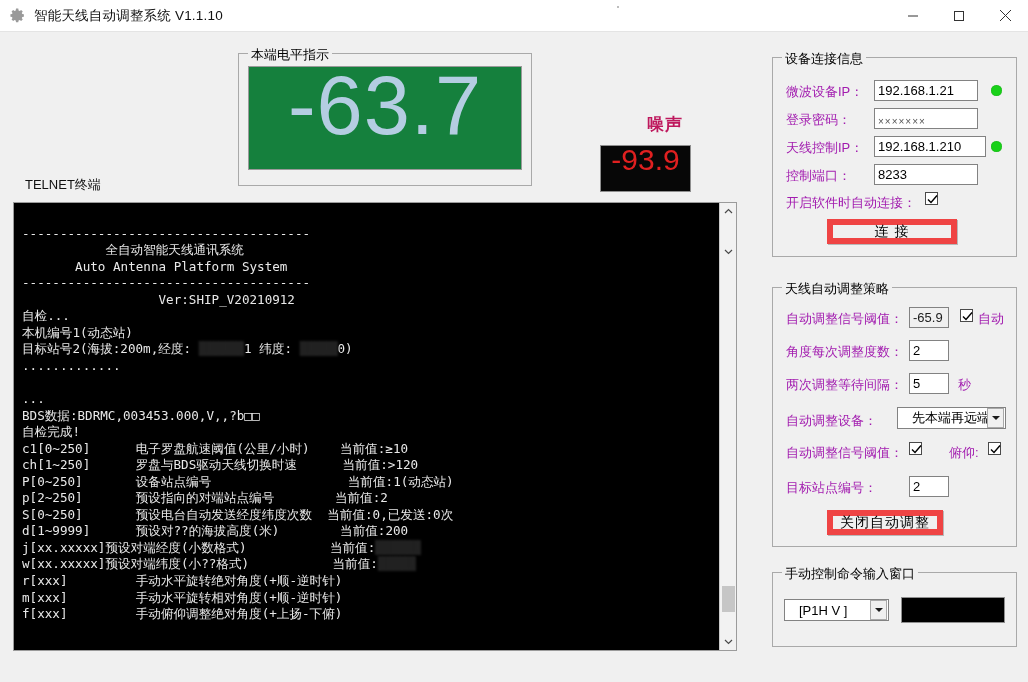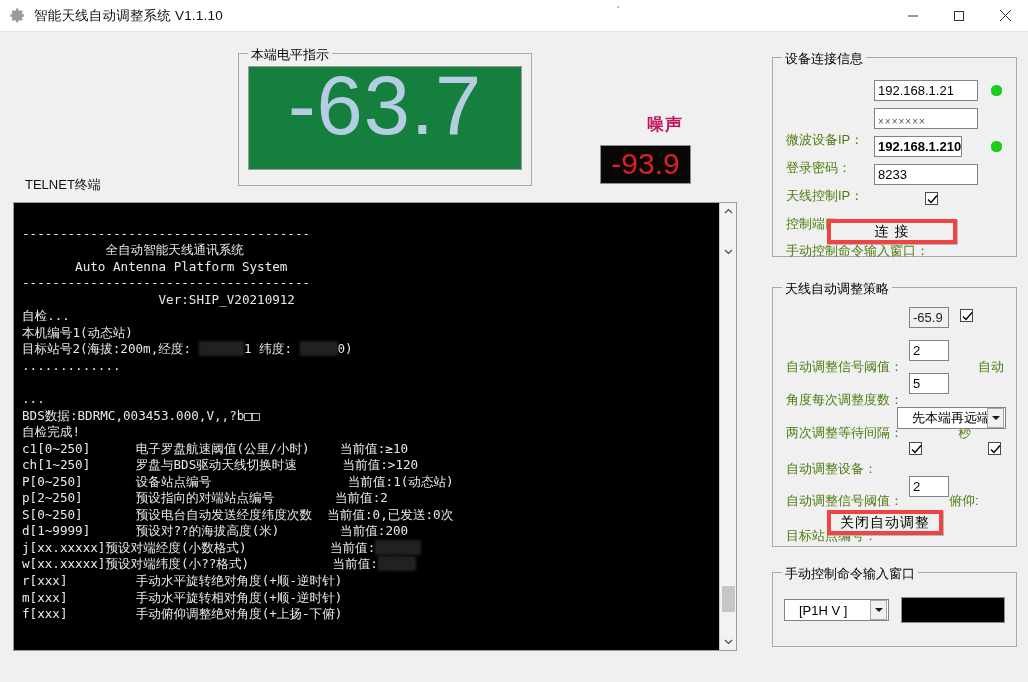--- a/index.html
+++ b/index.html
@@ -47,23 +47,23 @@
     font-size:83px; font-weight:400; color:#b4cde2; line-height:1;
     letter-spacing:1px; transform:translateY(-3px);
   }
 
   
   #noiseLbl{
     position:absolute; left:620px; top:113px; width:90px; text-align:center;
     font-size:17px; color:#be185d; font-weight:700; letter-spacing:1px;
   }
   #noiseBox{
-    position:absolute; left:600px; top:145px; width:91px; height:39px;
+    position:absolute; left:600px; top:145px; width:91px; height:47px;
     background:#070707; border:1px solid #8f8f8f;
-    display:flex; align-items:center; justify-content:center;
+    display:flex; align-items:flex-start; justify-content:center;
   }
   #noiseBox .val{
     font-size:30px; color:#e02020; line-height:1; letter-spacing:0px;
     transform:translateY(-1px);
   }
 
   
   #telnetLbl{ position:absolute; left:25px; top:176px; font-size:13px; color:#111; }
   #telnetWrap{
     position:absolute; left:13px; top:202px; width:724px; height:449px;
@@ -93,31 +93,31 @@
     background:#c6c6c6;
   }
 
   
   .fld{
     position:absolute; height:21px; background:#fff; border:1px solid #828282;
     font-family:"Liberation Sans",sans-serif; font-size:13px; color:#000;
     padding:1px 3px; line-height:18px; white-space:nowrap; overflow:hidden;
   }
   .fld.dim{ background:#f0f0f0; color:#202020; }
-  .rlbl{ position:absolute; font-size:13px; color:#4d7c0f; white-space:nowrap;margin-top:48px; }
+  .rlbl{ position:absolute; font-size:13px; color:#a21caf; white-space:nowrap; }
   .led{
     position:absolute; width:11px; height:11px; border-radius:50%;
     background:#19d119; box-shadow:0 0 1px #0a8a0a inset;
   }
   .chk{
     position:absolute; width:13px; height:13px; background:#fff; border:1px solid #4a4a4a;
   }
   .chk svg{ position:absolute; left:0; top:0; }
   .btn{
-    position:absolute; background:#f0f0f0; border:4px solid #ef4444;
+    position:absolute; background:#f0f0f0; border:6px solid #ef4444;
     box-shadow:1px 1px 0 #b8b8b8;
     display:flex; align-items:center; justify-content:center;
     font-size:14px; color:#000; letter-spacing:1px;
   }
   .sel{
     position:absolute; height:22px; background:#fff; border:1px solid #828282;
     font-size:13px; color:#000; display:flex; align-items:center;
   }
   .sel .txt{ padding-left:14px; flex:1; white-space:nowrap; overflow:hidden; }
   .sel .arrow{
@@ -206,27 +206,27 @@
   <span class="glabel">设备连接信息</span>
 
   <span class="rlbl" style="left:13px; top:25px;">微波设备IP：</span>
   <div class="fld" style="left:101px; top:22px; width:104px;">192.168.1.21</div>
   <span class="led" style="left:218px; top:27px;"></span>
 
   <span class="rlbl" style="left:13px; top:53px;">登录密码：</span>
   <div class="fld" style="left:101px; top:50px; width:104px; font-size:10px; letter-spacing:1px; color:#555; padding-top:4px;">×××××××</div>
 
   <span class="rlbl" style="left:13px; top:81px;">天线控制IP：</span>
-  <div class="fld" style="left:101px; top:78px; width:88px;font-weight:bold;">192.168.1.210</div>
+  <div class="fld" style="left:101px; top:78px; width:112px;">192.168.1.210</div>
   <span class="led" style="left:218px; top:83px;"></span>
 
   <span class="rlbl" style="left:13px; top:109px;">控制端口：</span>
   <div class="fld" style="left:101px; top:106px; width:104px;">8233</div>
 
-  <span class="rlbl" style="left:13px; top:136px;">手动控制命令输入窗口：</span>
+  <span class="rlbl" style="left:13px; top:136px;">开启软件时自动连接：</span>
   <span class="chk" style="left:152px; top:134px;">
     <svg width="13" height="13" viewBox="0 0 13 13">
         <path d="M2 6.5L5 9.5 11 2.5" fill="none" stroke="#000" stroke-width="1.4"></path>
       </svg>
   </span>
 
   <div class="btn" style="left:54px; top:161px; width:130px; height:25px;">连 接</div>
 </div>
 
 <div class="group" id="grpStrategy">

